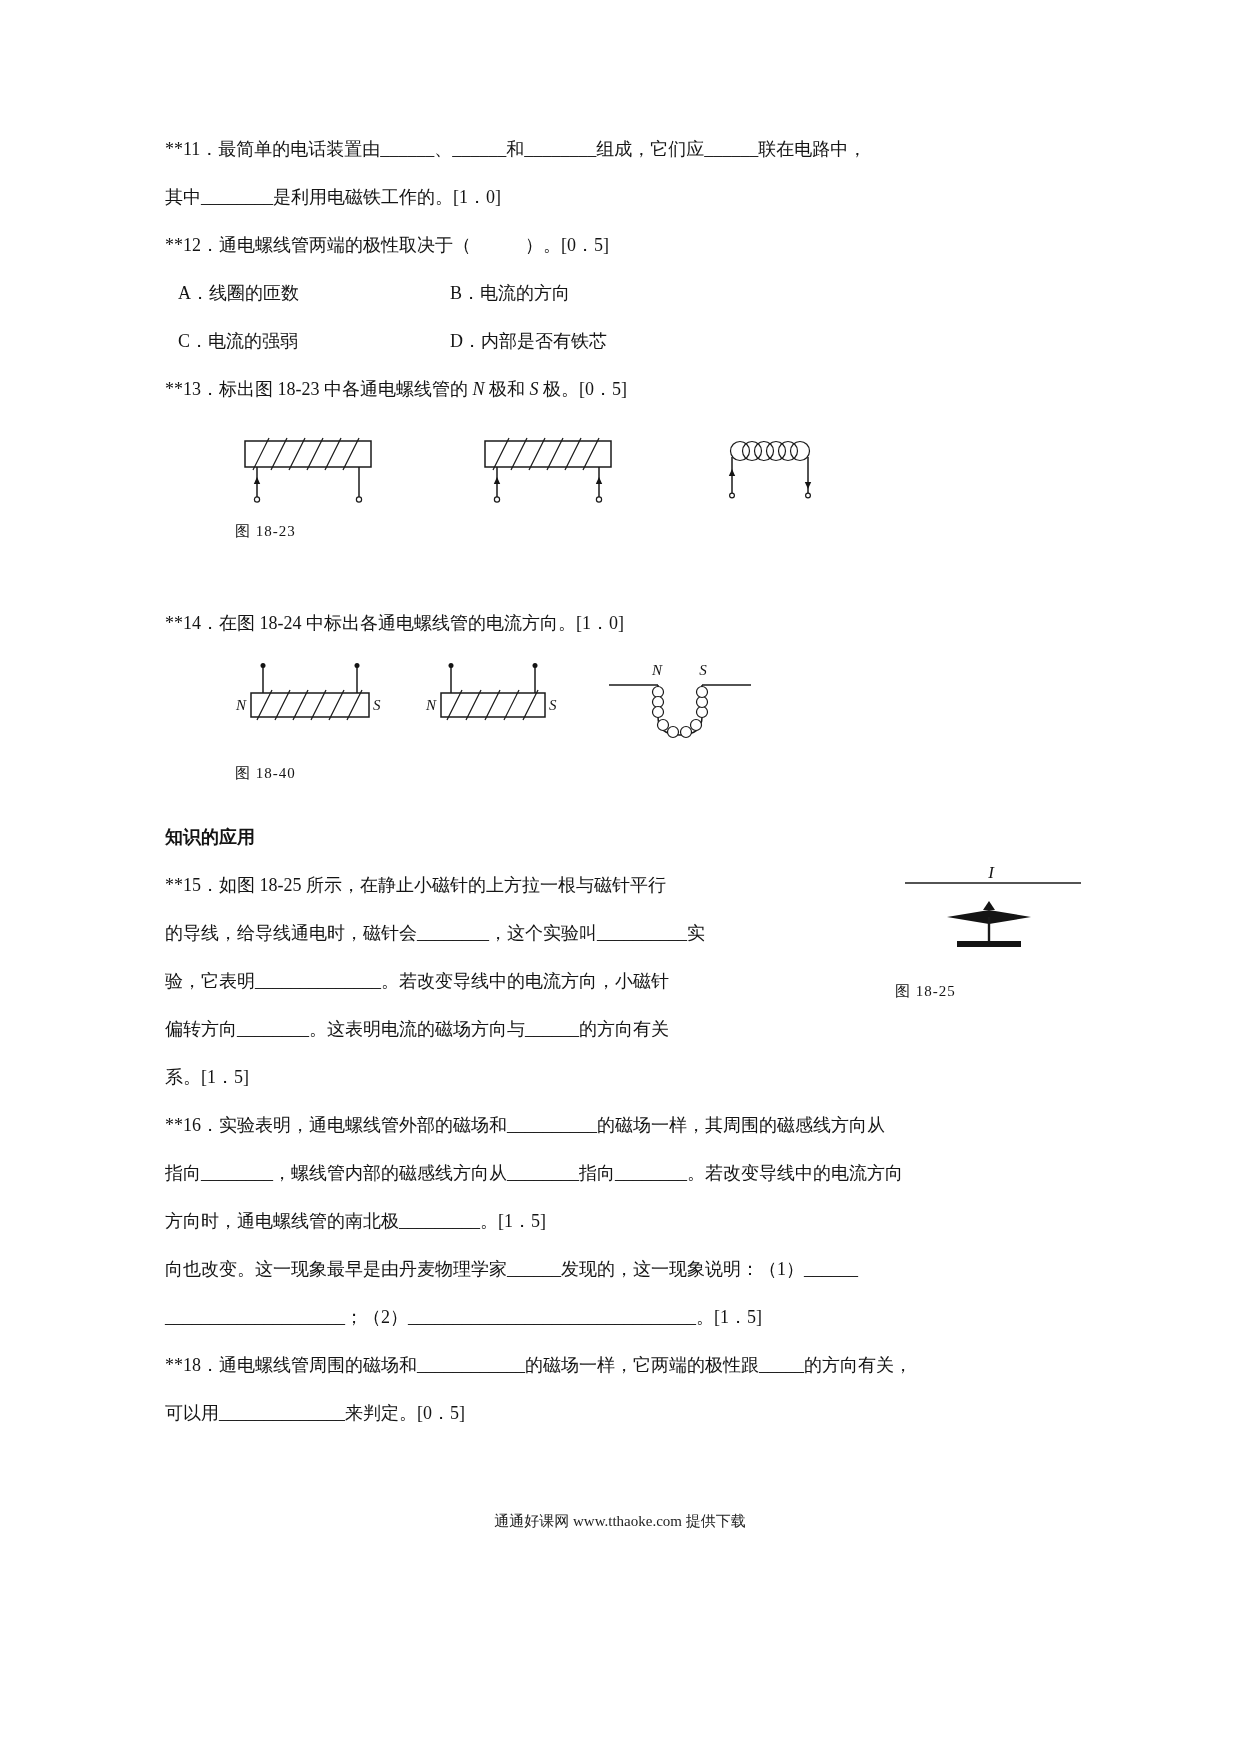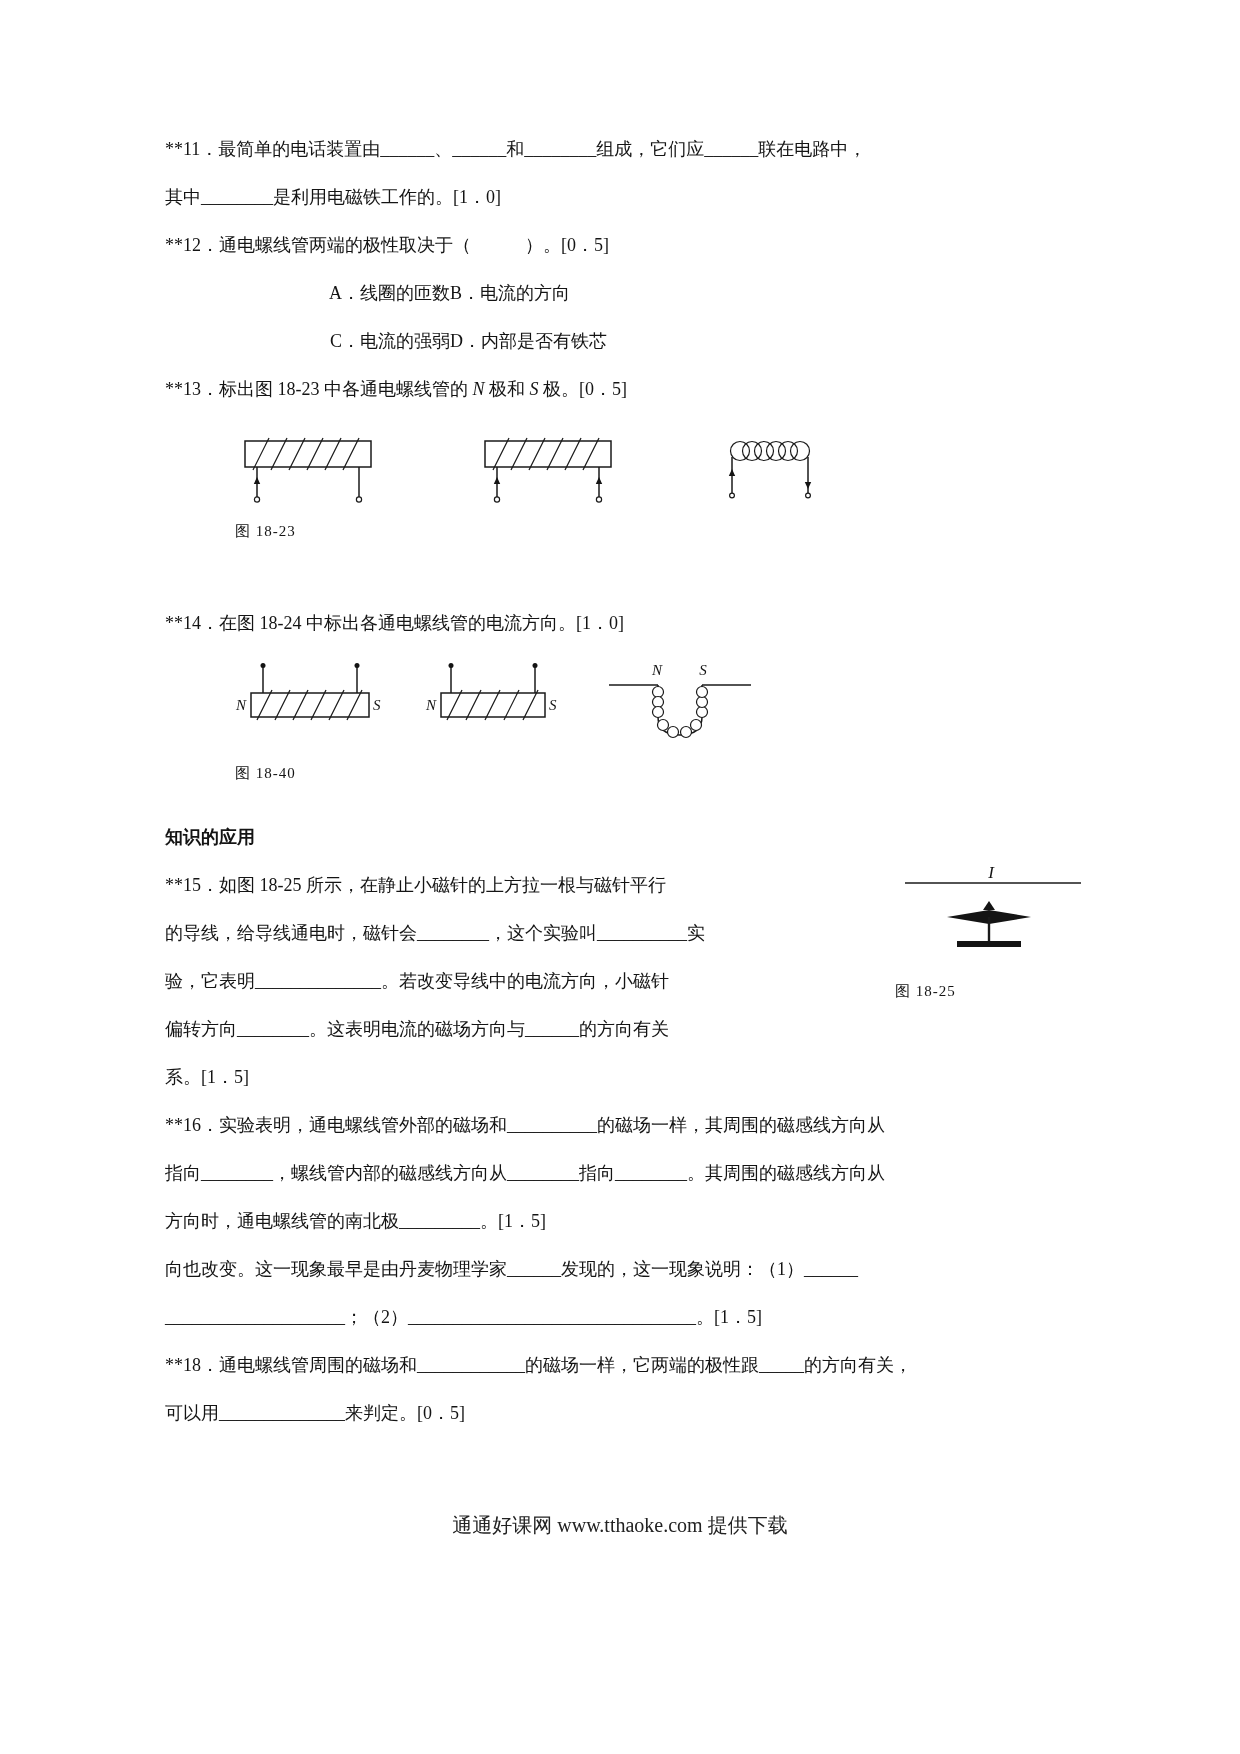--- a/index.html
+++ b/index.html
@@ -6,34 +6,34 @@
   html, body { background:#ffffff; }
   body {
     width:1240px; height:1754px;
     font-family:"Liberation Serif","DejaVu Serif",serif;
     font-size:18px; color:#141414;
     position:relative; overflow:hidden;
   }
   .page { position:relative; width:1240px; height:1358px; }
   .content { padding:125px 150px 0 165px; }
   .tline { line-height:48px; white-space:nowrap; }
-  .opt-row { display:flex; line-height:48px; margin-left:13px; white-space:nowrap;text-align:right; }
+  .opt-row { display:flex; line-height:48px; margin-left:13px; white-space:nowrap; }
   .opt-row .opt:first-child { width:272px; }
   .it { font-style:italic; }
   .heading { margin-top:30px; font-weight:bold; font-family:"Liberation Sans","DejaVu Sans",sans-serif; }
   .figure-block { }
   .fb23 { margin:14px 0 58px 70px; width:590px; }
   .fb24 { margin:12px 0 22px 70px; width:520px; }
   .fig-row { display:flex; justify-content:space-between; align-items:flex-start; }
   .fig-caption { margin-top:15px; font-size:15px; letter-spacing:1px; }
   .q15 { position:relative; }
   .fig25-float { float:right; width:195px; margin:6px 0 0 18px; }
   .fig25-float svg { display:block; margin:0 auto; }
   .clear { clear:both; }
-  .footer { position:absolute; top:1512px; left:0; width:100%; text-align:center; font-size:20px; color:#222; }
+  .footer { position:absolute; top:1512px; left:0; width:100%; text-align:center; font-size:15px; color:#222; }
   svg { overflow:visible; }
   svg text { font-family:"Liberation Serif","DejaVu Serif",serif; font-style:italic; font-size:15px; fill:#141414; }
   svg .wire { stroke:#1a1a1a; stroke-width:1.5; fill:none; }
   svg .thin { stroke:#1a1a1a; stroke-width:1.2; fill:none; }
   svg .solid { fill:#141414; stroke:none; }
   svg .hole { fill:#ffffff; stroke:#1a1a1a; stroke-width:1.2; }
 </style>
 </head>
 <body>
 
@@ -180,21 +180,21 @@
       </div>
       <p class="tline">**15．如图 18-25 所示，在静止小磁针的上方拉一根与磁针平行</p>
       <p class="tline">的导线，给导线通电时，磁针会________，这个实验叫__________实</p>
       <p class="tline">验，它表明______________。若改变导线中的电流方向，小磁针</p>
       <p class="tline">偏转方向________。这表明电流的磁场方向与______的方向有关</p>
       <p class="tline">系。[1．5]</p>
       <div class="clear"></div>
     </div>
 
     <p class="tline">**16．实验表明，通电螺线管外部的磁场和__________的磁场一样，其周围的磁感线方向从</p>
-    <p class="tline">指向________，螺线管内部的磁感线方向从________指向________。其周围的磁感线方向从</p>
+    <p class="tline">指向________，螺线管内部的磁感线方向从________指向________。若改变导线中的电流方向</p>
     <p class="tline">方向时，通电螺线管的南北极_________。[1．5]</p>
 
     <p class="tline">向也改变。这一现象最早是由丹麦物理学家______发现的，这一现象说明：（1）______</p>
     <p class="tline">____________________；（2）________________________________。[1．5]</p>
 
     <p class="tline">**18．通电螺线管周围的磁场和____________的磁场一样，它两端的极性跟_____的方向有关，</p>
     <p class="tline">可以用______________来判定。[0．5]</p>
 
   </div>
 

